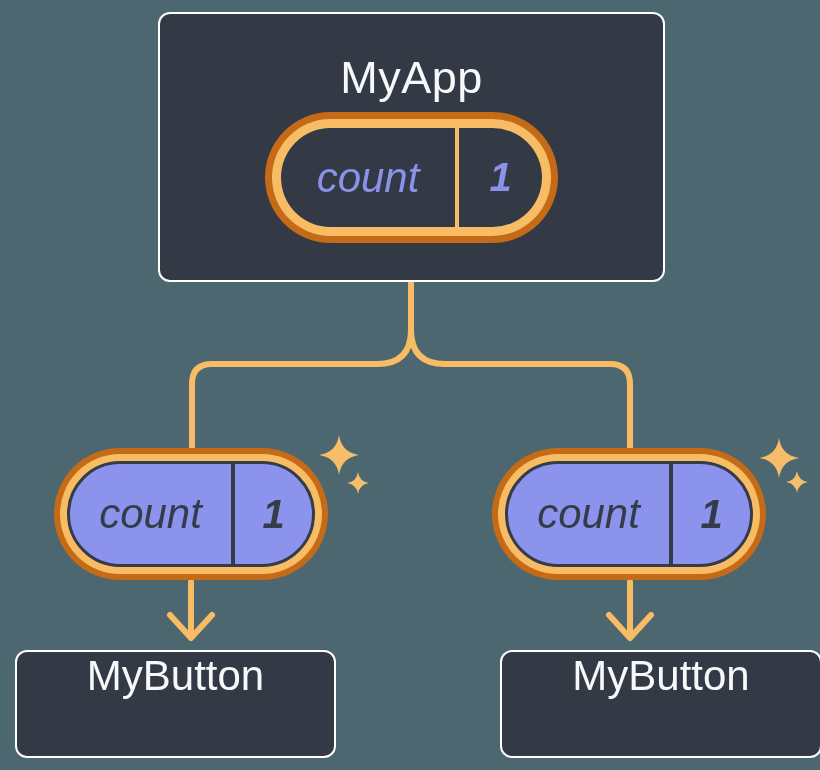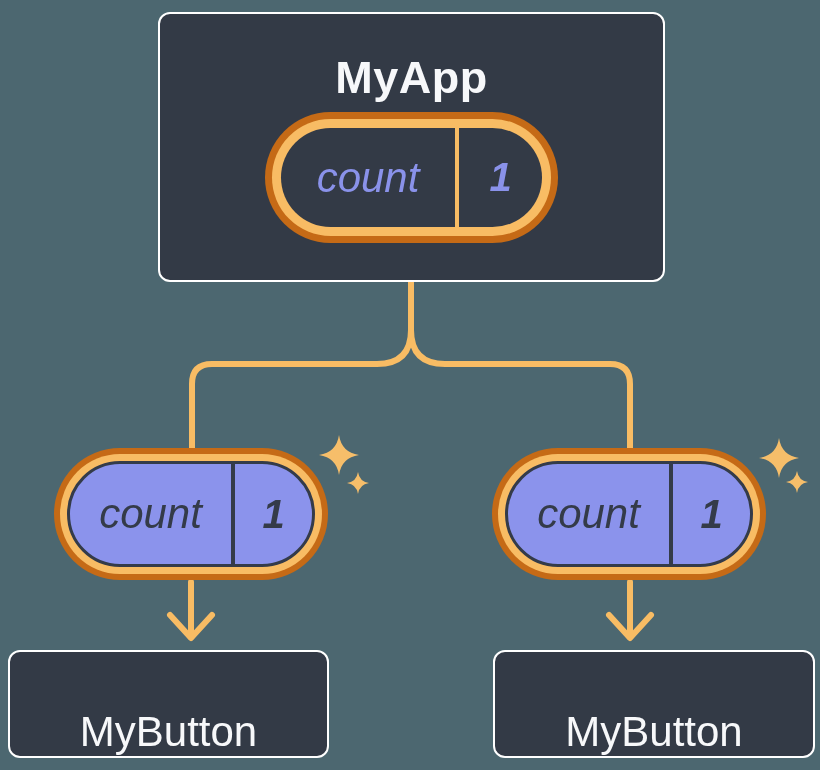--- a/index.html
+++ b/index.html
@@ -9,22 +9,22 @@
   }
   html,body{margin:0;padding:0;}
   body{width:820px;height:770px;background:var(--background);font-family:"Liberation Sans",sans-serif;}
   .stage{position:relative;width:820px;height:770px;overflow:hidden;}
   .overlay{position:absolute;left:0;top:0;z-index:1;}
 
   .node{position:absolute;z-index:2;box-sizing:border-box;background:var(--node-fill);
         border:2.5px solid var(--node-border);border-radius:12px;color:var(--node-text);}
   .node-root{left:158px;top:12px;width:507px;height:270px;}
   .node-title{position:absolute;left:0;right:0;top:38px;text-align:center;
-              font-size:45px;font-weight:700;letter-spacing:0.5px;}
-  .node-child{display:flex;align-items:flex-end;justify-content:center;font-size:42px;font-weight:500;}
+              font-size:45px;font-weight:400;letter-spacing:0.5px;}
+  .node-child{display:flex;align-items:flex-start;justify-content:center;font-size:42px;font-weight:500;margin-left:7px;}
   .node-child-left{left:8px;top:650px;width:321px;height:108px;}
   .node-child-right{left:493px;top:650px;width:322px;height:108px;}
 
   .pill{position:absolute;z-index:3;box-sizing:border-box;border-radius:999px;
         background:var(--ring-outer);font-style:italic;}
   .pill-ring{box-sizing:border-box;width:100%;height:100%;border-radius:999px;
              background:var(--ring-inner);}
   .pill-core{box-sizing:border-box;width:100%;height:100%;border-radius:999px;
              display:flex;align-items:stretch;overflow:hidden;}
 

